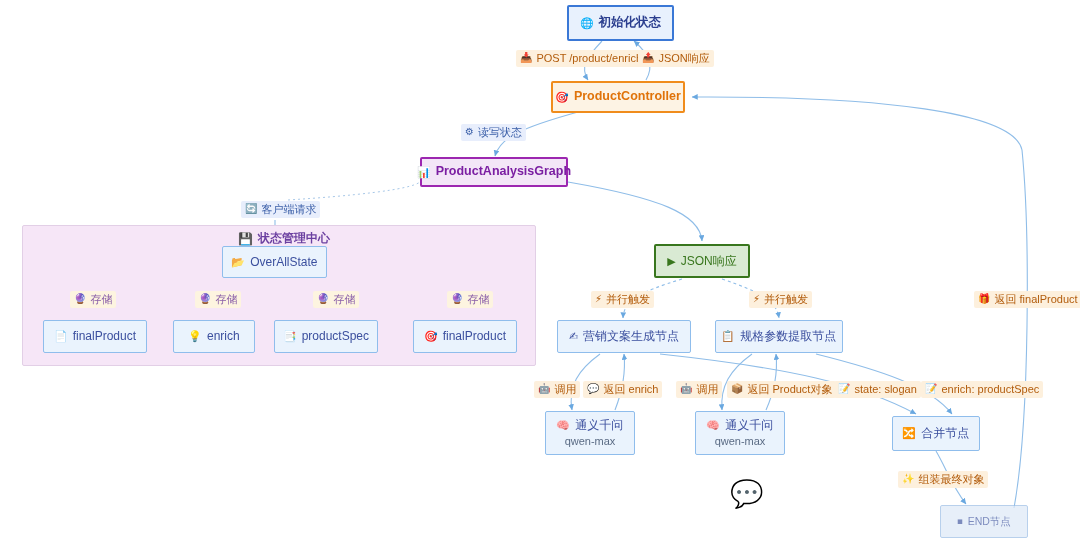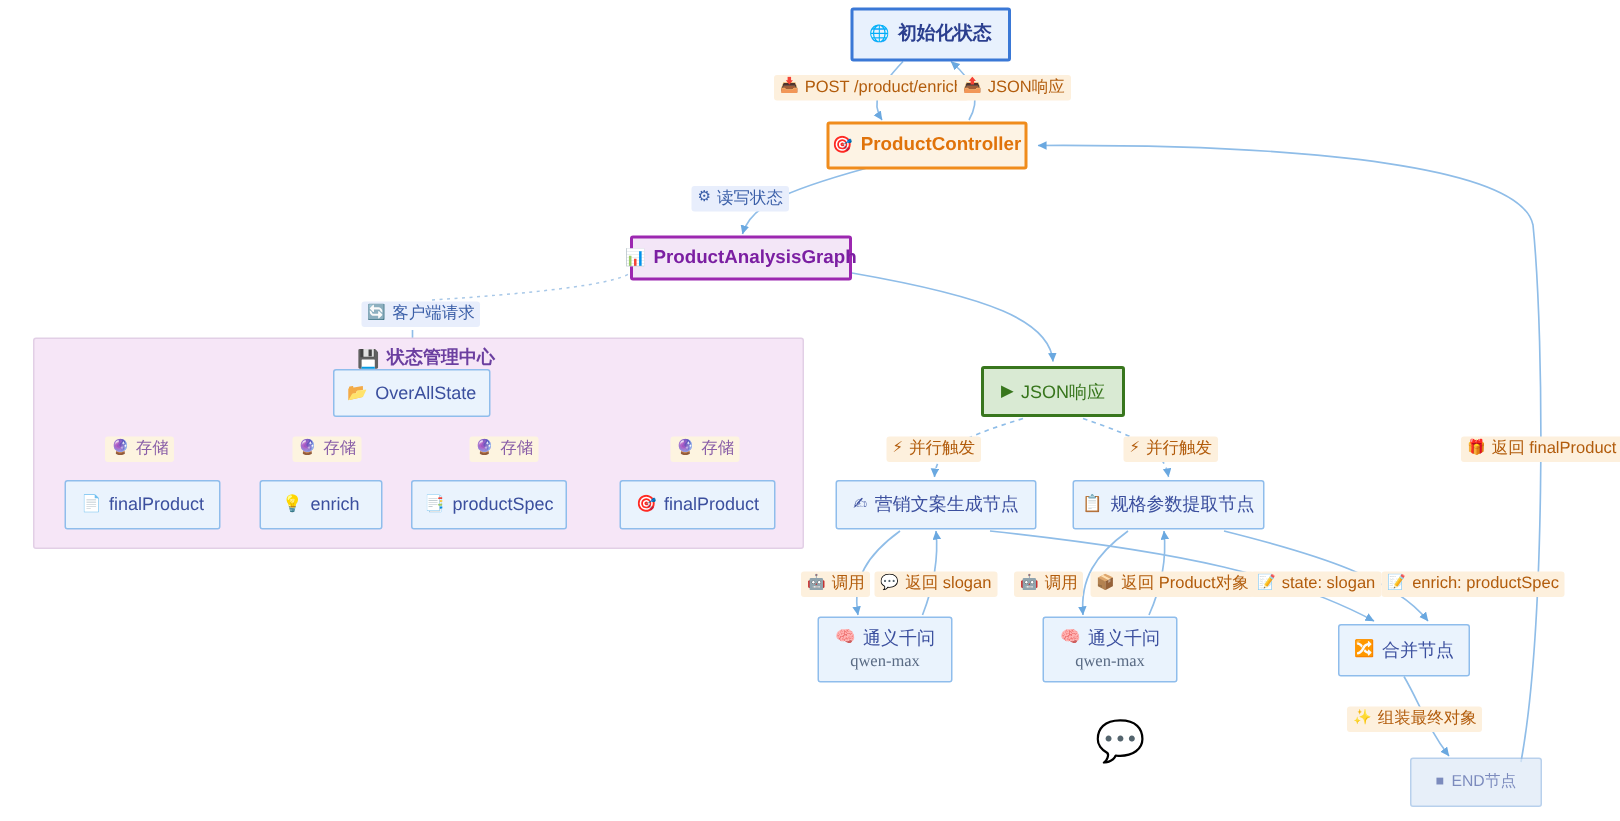--- a/index.html
+++ b/index.html
@@ -47,21 +47,20 @@
   }
   .node .nicon {
     font-size: 11px;
     line-height: 1;
   }
   .node .nsub {
     font-size: 11px;
     color: #5a6b84;
     margin-top: 2px;
     font-weight: normal;
-    font-family: Liberation Serif, serif;
   }
 
   
   .n-blue {
     background: #eaf3fd;
     border: 1px solid #8fbdec;
     color: #3b4f9e;
     font-size: 12px;
     font-weight: normal;
   }
@@ -385,21 +384,21 @@
     <span>并行触发</span>
   </div>
 
   <div class="elabel" style="left:534px; top:381px;">
     <span class="licon">🤖</span>
     <span>调用</span>
   </div>
 
   <div class="elabel" style="left:583px; top:381px;">
     <span class="licon">💬</span>
-    <span>返回 slogan</span>
+    <span>返回 enrich</span>
   </div>
 
   <div class="elabel" style="left:676px; top:381px;">
     <span class="licon">🤖</span>
     <span>调用</span>
   </div>
 
   <div class="elabel" style="left:727px; top:381px;">
     <span class="licon">📦</span>
     <span>返回 Product对象</span>

